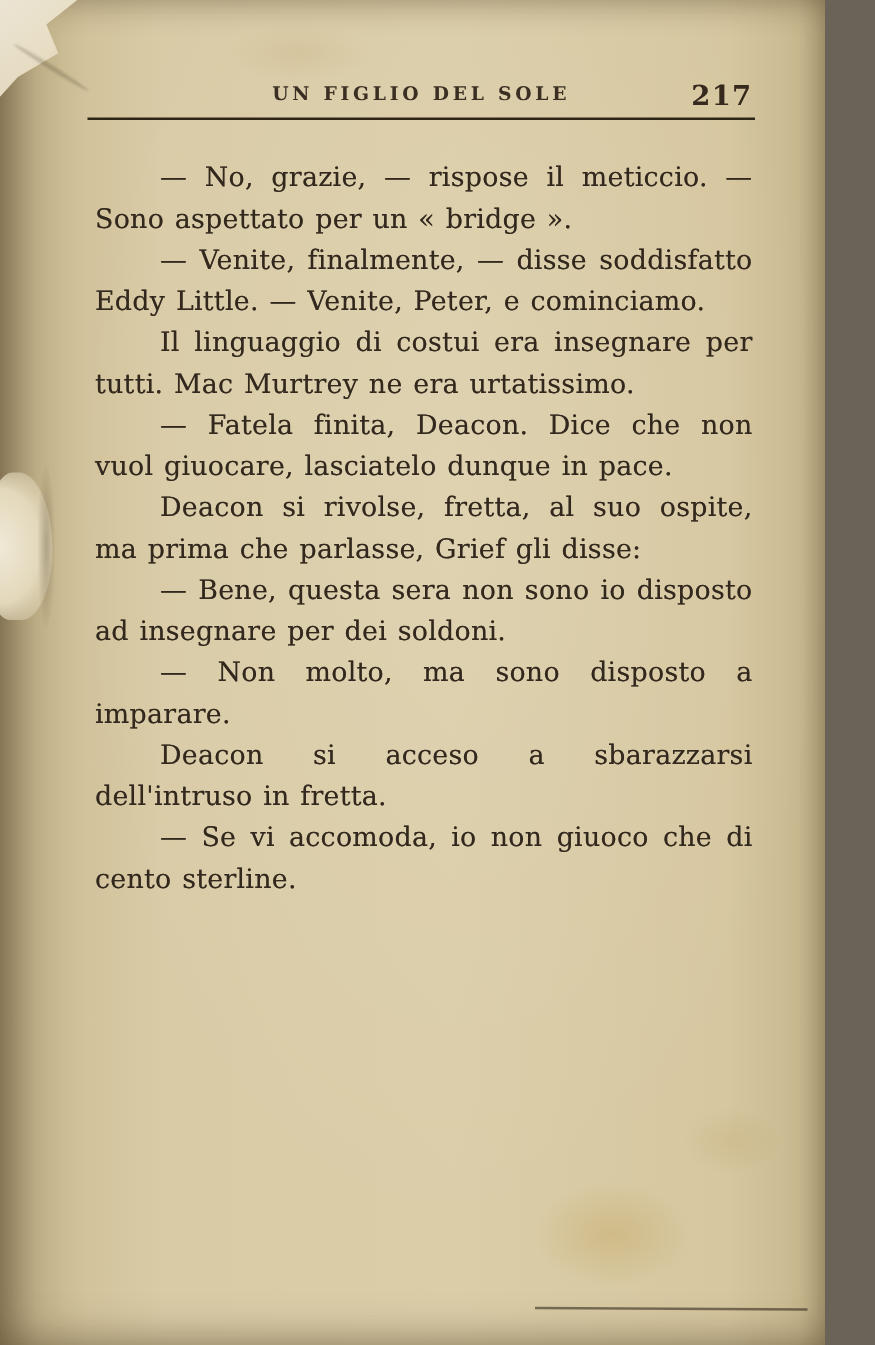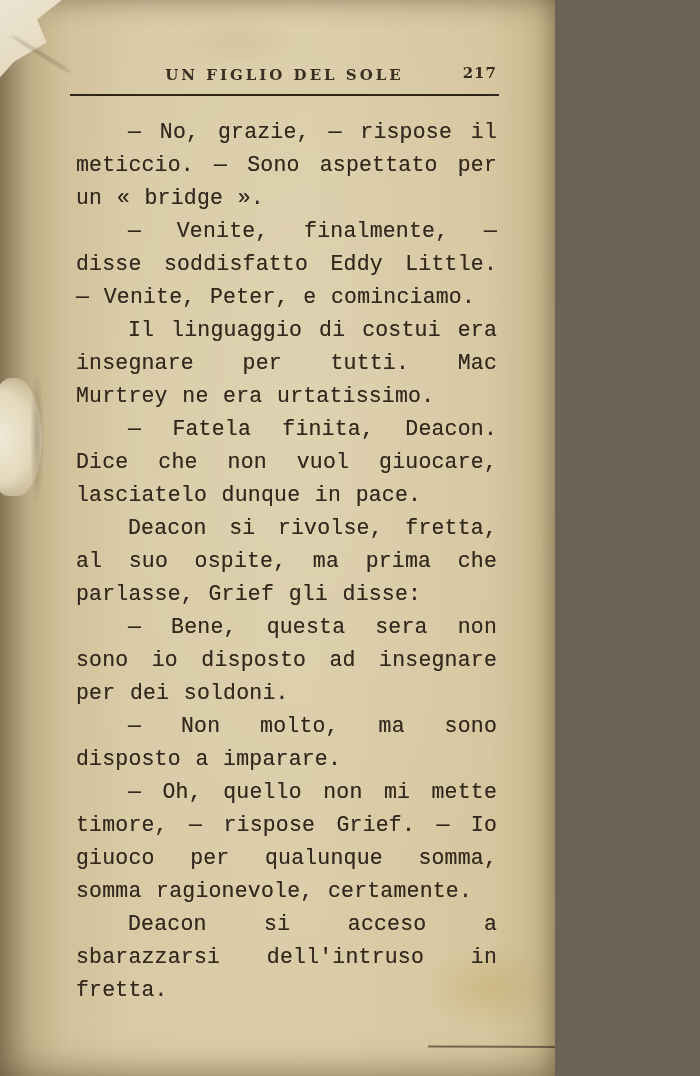--- a/index.html
+++ b/index.html
@@ -2,21 +2,21 @@
 <html><head>
 <meta charset="utf-8">
 <style>
   html, body {
     margin: 0;
     padding: 0;
     background: #6b6258;
   }
   .scan {
     position: relative;
-    width: 555px;
+    width: 660px;
     height: 1076px;
     overflow: hidden;
     font-family: "DejaVu Serif", "Liberation Serif", serif;
     color: #33291f;
     background:
       radial-gradient(ellipse at 55% 38%, rgba(255,255,255,0.10), rgba(0,0,0,0) 62%),
       linear-gradient(90deg, #ab9a74 0px, #c4b48c 30px, #d2c39c 70px, #d9cba6 130px,
                       #dbcda8 55%, #d6c7a0 88%, #c9b990 97%, #bcab82 100%),
       #d8c9a4;
     box-shadow:
@@ -80,33 +80,33 @@
   .running-title {
     position: absolute; left: 0; right: 0; top: 0;
     text-align: center;
     font-size: 15px;
     font-weight: 700;
     letter-spacing: 3px;
     color: #3a2f22;
   }
   .page-number {
     position: absolute; right: 2px; top: -2px;
-    font-size: 15px;
+    font-size: 22px;
     font-weight: 700;
     letter-spacing: 1px;
     color: #352a1d;
   }
   .rule {
     position: absolute; left: 0; right: 0; top: 28px;
     border-top: 2.5px solid #2f2517;
   }
 
   .body-text {
     position: absolute;
-    left: 76px; right: 58px; top: 116px; font-family: Liberation Mono, monospace;
+    left: 76px; right: 58px; top: 126px;
   }
   .body-text p {
     margin: 0;
     text-indent: 52px;
     text-align: justify;
     font-size: 21.5px;
     line-height: 33px;
     letter-spacing: 0.2px;
     word-spacing: 1.5px;
     color: #32281d;
@@ -134,17 +134,17 @@
   </div>
 
   <div class="body-text">
     <p>— No, grazie, — rispose il meticcio. — Sono aspettato per un « bridge ».</p>
     <p>— Venite, finalmente, — disse soddisfatto Eddy Little. — Venite, Peter, e cominciamo.</p>
     <p>Il linguaggio di costui era insegnare per tutti. Mac Murtrey ne era urtatissimo.</p>
     <p>— Fatela finita, Deacon. Dice che non vuol giuocare, lasciatelo dunque in pace.</p>
     <p>Deacon si rivolse, fretta, al suo ospite, ma prima che parlasse, Grief gli disse:</p>
     <p>— Bene, questa sera non sono io disposto ad insegnare per dei soldoni.</p>
     <p>— Non molto, ma sono disposto a imparare.</p>
-    <p>— Oh, quello non mi mette timore, — rispose Grief. — Io giuoco per qualunque somma, somma ragionevole, certamente.</p>
     <p>Deacon si acceso a sbarazzarsi dell'intruso in fretta.</p>
+    <p>— Se vi accomoda, io non giuoco che di cento sterline.</p>
   </div>
 
 </div>
 
 </body></html>

